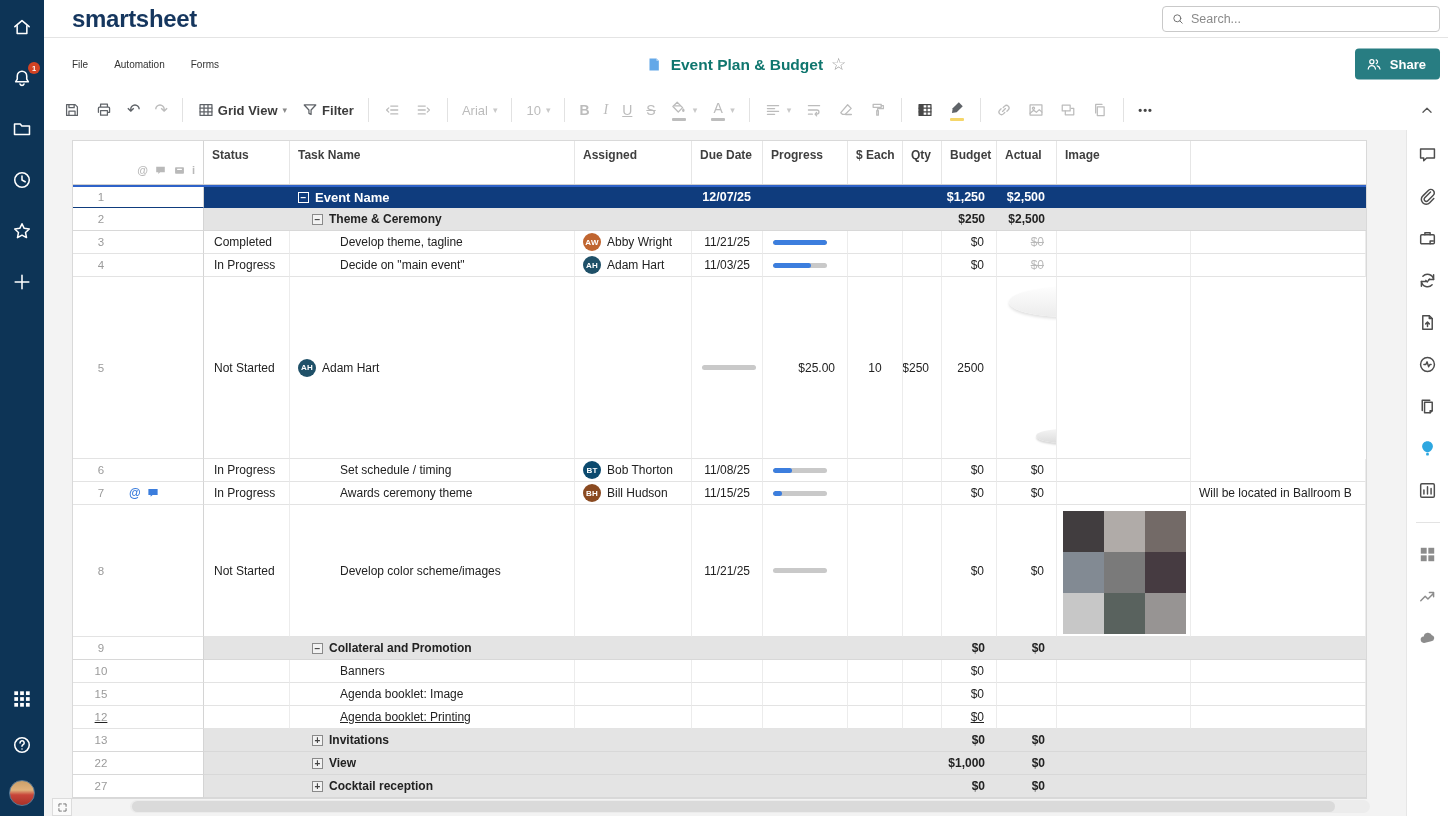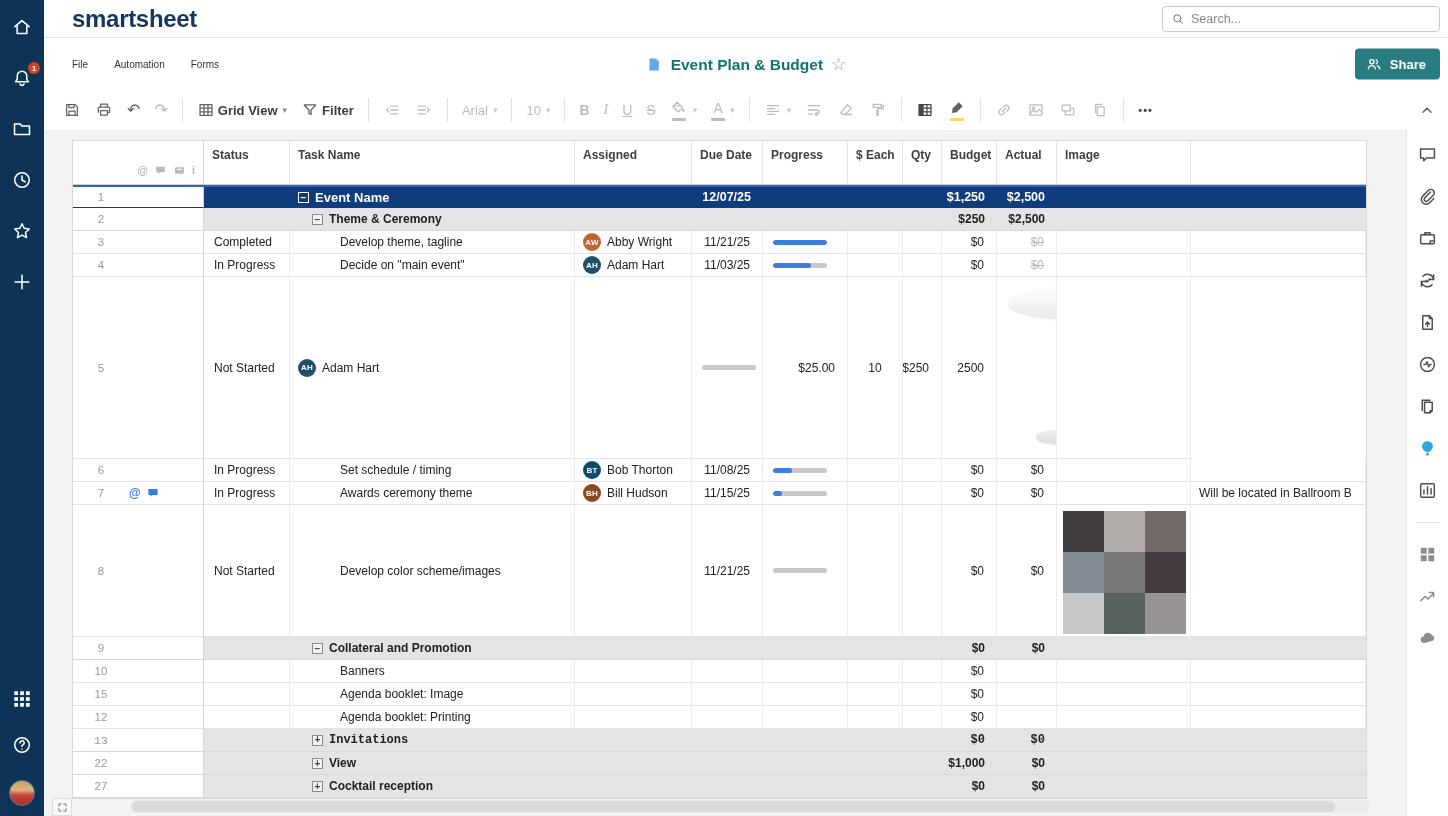--- a/index.html
+++ b/index.html
@@ -726,39 +726,39 @@
           <div class="c asg" data-name="assigned-cell"></div>
           <div class="c due" data-name="due-date-cell"></div>
           <div class="c prog" data-name="progress-cell"></div>
           <div class="c each" data-name="each-cell"></div>
           <div class="c qty" data-name="qty-cell"></div>
           <div class="c bud" data-name="budget-cell">$0</div>
           <div class="c act" data-name="actual-cell"></div>
           <div class="c img" data-name="image-cell"></div>
           <div class="c notes" data-name="notes-cell"></div>
         </div>
-        <div class="grow r-task" data-name="table-row" style="grid-template-columns: 131px 86px 285px 117px 71px 85px 55px 39px 55px 60px 134px 175px; height: 23px;">
+        <div class="grow r-task" data-name="table-row" style="grid-template-columns: 131px 86px 285px 117px 71px 85px 55px 39px 55px 60px 134px 175px; height: 23px; text-decoration: underline;">
           <div class="c gut" data-name="row-gutter">
             <span class="num" data-name="row-number">12</span>
           </div>
           <div class="c stat" data-name="status-cell"></div>
           <div class="c task" data-name="task-name-cell">
             <span data-name="task-name-text">Agenda booklet: Printing</span>
           </div>
           <div class="c asg" data-name="assigned-cell"></div>
           <div class="c due" data-name="due-date-cell"></div>
           <div class="c prog" data-name="progress-cell"></div>
           <div class="c each" data-name="each-cell"></div>
           <div class="c qty" data-name="qty-cell"></div>
           <div class="c bud" data-name="budget-cell">$0</div>
           <div class="c act" data-name="actual-cell"></div>
           <div class="c img" data-name="image-cell"></div>
           <div class="c notes" data-name="notes-cell"></div>
         </div>
-        <div class="grow r-section" data-name="table-row" style="grid-template-columns: 131px 86px 285px 117px 71px 85px 55px 39px 55px 60px 134px 175px; height: 23px; font-family: Liberation Mono, monospace;">
+        <div class="grow r-section" data-name="table-row" style="grid-template-columns: 131px 86px 285px 117px 71px 85px 55px 39px 55px 60px 134px 175px; height: 23px;">
           <div class="c gut" data-name="row-gutter">
             <span class="num" data-name="row-number">13</span>
           </div>
           <div class="c stat" data-name="status-cell"></div>
           <div class="c task" data-name="task-name-cell">
             <span class="cbox" data-name="expand-row-icon">+</span>
             <span data-name="task-name-text">Invitations</span>
           </div>
           <div class="c asg" data-name="assigned-cell"></div>
           <div class="c due" data-name="due-date-cell"></div>

